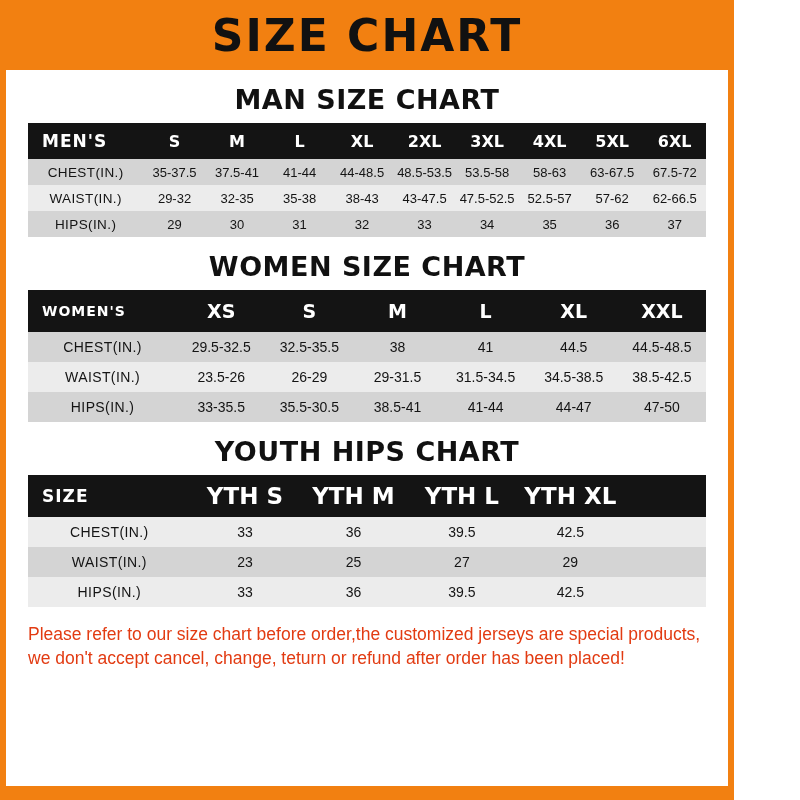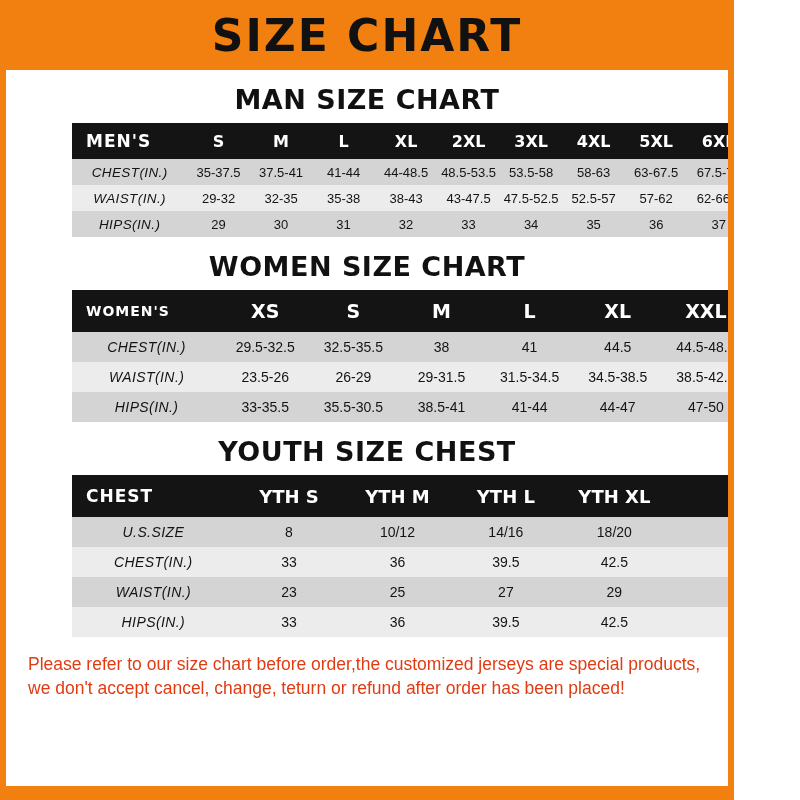--- a/index.html
+++ b/index.html
@@ -41,21 +41,20 @@
     letter-spacing: 0.5px;
     margin: 14px 0 8px 0;
   }
   .table-wrap {
     padding: 0 22px;
   }
   table {
     width: 100%;
     border-collapse: collapse;
     table-layout: fixed;
-    margin-left: 44px;
   }
   th, td {
     text-align: center;
     font-size: 13px;
     color: #141414;
     padding: 0;
     height: 26px;
     font-family: "Liberation Sans", sans-serif;
     white-space: nowrap;
   }
@@ -72,29 +71,28 @@
     padding-left: 14px;
     font-size: 17px;
     letter-spacing: 1px;
   }
   tbody tr.odd  td { background: #d4d4d4; }
   tbody tr.even td { background: #ececec; }
   tbody td.rowlabel {
     font-size: 13.5px;
     color: #141414;
     letter-spacing: 0.4px;
-    font-style: italic;
   }
   .men tbody td { height: 26px; }
   .women tbody td { height: 30px; font-size: 14px; }
   .women thead th { height: 42px; font-size: 14px; }
   .women thead th:not(.rowlabel) { font-size: 19px; }
   .youth tbody td { height: 30px; font-size: 14px; }
   .youth thead th { height: 42px; }
-  .youth thead th:not(.rowlabel) { font-size: 18px; }
+  .youth thead th:not(.rowlabel) { font-size: 23px; }
   .footnote {
     margin-top: 16px;
     padding: 0 22px;
     color: #e23b12;
     font-size: 17.5px;
     line-height: 1.35;
     text-align: left;
     font-family: "Liberation Sans", sans-serif;
   }
   .bottom-bar {
@@ -231,50 +229,42 @@
           <td>35.5-30.5</td>
           <td>38.5-41</td>
           <td>41-44</td>
           <td>44-47</td>
           <td>47-50</td>
         </tr>
       </tbody>
     </table>
   </div>
 
-  <div class="section-title">YOUTH SIZE CHEST</div>
+  <div class="section-title">YOUTH HIPS CHART</div>
   <div class="table-wrap">
     <table class="youth">
       <colgroup>
         <col style="width:24%">
           <col style="width:16%">
           <col style="width:16%">
           <col style="width:16%">
         <col style="width:16%">
           <col style="width:12%">
       </colgroup>
       <thead>
         <tr>
-          <th class="rowlabel">CHEST</th>
+          <th class="rowlabel">SIZE</th>
           <th>YTH S</th>
           <th>YTH M</th>
           <th>YTH L</th>
           <th>YTH XL</th>
           <th></th>
         </tr>
       </thead>
       <tbody>
-        <tr class="odd">
-          <td class="rowlabel">U.S.SIZE</td>
-          <td>8</td>
-          <td>10/12</td>
-          <td>14/16</td>
-          <td>18/20</td>
-          <td></td>
-        </tr>
         <tr class="even">
           <td class="rowlabel">CHEST(IN.)</td>
           <td>33</td>
           <td>36</td>
           <td>39.5</td>
           <td>42.5</td>
           <td></td>
         </tr>
         <tr class="odd">
           <td class="rowlabel">WAIST(IN.)</td>

